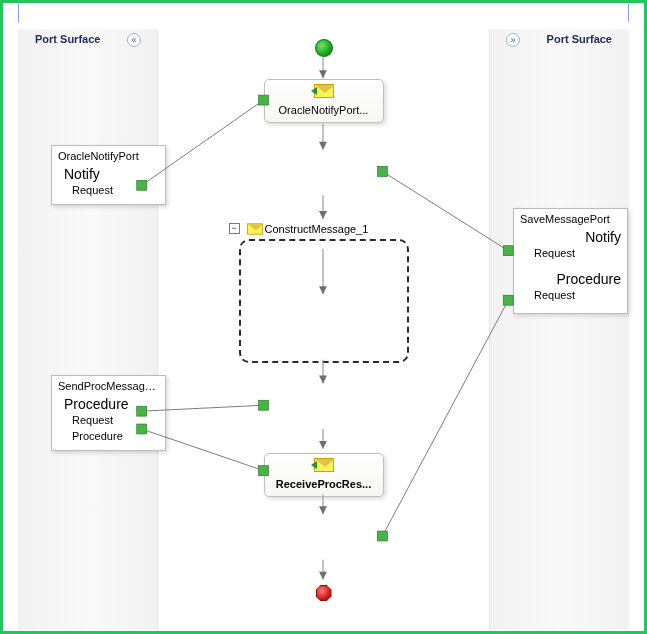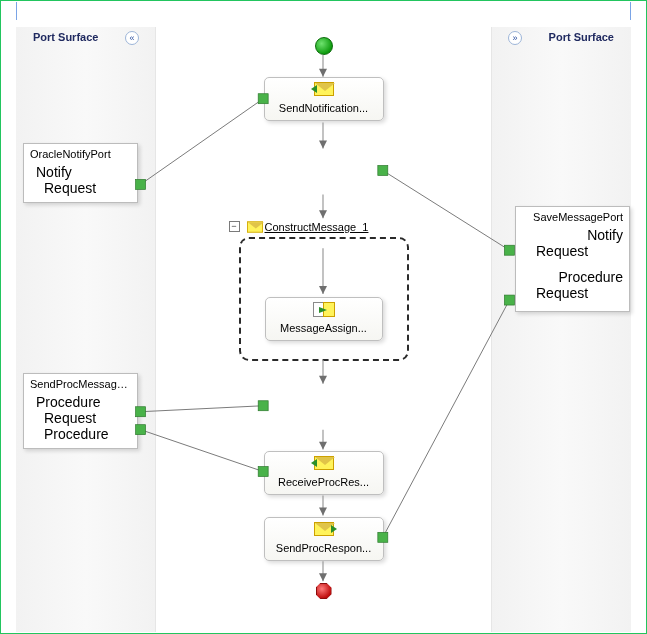--- a/index.html
+++ b/index.html
@@ -10,21 +10,21 @@
     color: #000;
     background: #fff;
     width: 647px;
     height: 634px;
     position: relative;
     overflow: hidden;
   }
   .diagram-frame {
     position: absolute;
     inset: 0;
-    border: 1px solid #22c55e;
+    border: 3px solid #22c55e;
   }
   .header-bar {
     position: absolute;
     top: 1px;
     left: 15px;
     right: 15px;
     height: 18px;
     border-left: 1px solid #7aa4e6;
     border-right: 1px solid #7aa4e6;
   }
@@ -59,36 +59,37 @@
   .chevron.right { right: 124px; }
 
   
   .port-box {
     position: absolute;
     width: 115px;
     background: #fff;
     border: 1px solid #bcbcbc;
     box-shadow: 2px 2px 4px rgba(0,0,0,0.15);
     padding: 4px 6px 6px 6px;
+    margin-left: 26px;
   }
   .port-box .port-title {
     font-size: 11px;
     color: #000;
     margin-bottom: 4px;
     white-space: nowrap;
     overflow: hidden;
     text-overflow: ellipsis;
   }
   .port-op {
     margin-left: 6px;
     font-size: 14px;
   }
   .port-msg {
     margin-left: 14px;
-    font-size: 14px;
+    font-size: 11px;
     line-height: 16px;
   }
   
   .shape {
     position: absolute;
     left: 50%;
     transform: translateX(-50%);
     width: 120px;
     background: linear-gradient(#ffffff,#f6f6f2);
     border: 1px solid #bfbfbf;
@@ -133,21 +134,20 @@
     height: 124px;
   }
   .construct-header {
     position: absolute;
     top: -18px;
     left: 6px;
     right: 6px;
     text-align: left;
     font-size: 11px;
     white-space: nowrap;
-    text-decoration: underline;
   }
   .construct-toggle {
     position: absolute;
     top: -18px; left: -12px;
     width: 11px; height: 11px;
     border: 1px solid #7a7a7a;
     background: #fff;
     font-size: 9px; line-height: 9px;
     text-align: center;
     color: #333;
@@ -241,71 +241,55 @@
   </div>
 
   <div class="port-box" style="left:22px; top:372px;">
     <div class="port-title">SendProcMessage...</div>
     <div class="port-op">Procedure</div>
     <div class="port-msg">Request</div>
     <div class="port-msg">Procedure</div>
   </div>
 
   <div class="port-box" style="right:16px; top:205px; padding-bottom:10px;">
-    <div class="port-title" style="text-align:right">SaveMessagePort</div>
+    <div class="port-title" style="text-align:left">SaveMessagePort</div>
     <div class="port-op" style="text-align:right">Notify</div>
     <div class="port-msg" style="text-align:left">Request</div>
     <div style="height:10px"></div>
     <div class="port-op" style="text-align:right">Procedure</div>
     <div class="port-msg" style="text-align:left">Request</div>
   </div>
 
   <div class="start-circle" style="top:36px;"></div>
 
   <div class="shape" style="top:76px;">
     <div class="shape-icon">
         <div class="env left-arrow"></div>
       </div>
-    <div class="shape-label">SendNotification...</div>
+    <div class="shape-label">OracleNotifyPort...</div>
   </div>
 
 
   <div class="construct" style="top:236px;">
     <div class="construct-toggle">−</div>
     <div class="construct-icon">
       <div class="env" style="transform:scale(0.8)"></div>
     </div>
     <div class="construct-header" style="left:24px">ConstructMessage_1</div>
 
-    <div class="shape" style="top:58px; width:118px;">
-      <div class="shape-icon">
-        <div class="assign-icon">
-            <div class="doc left"></div>
-            <div class="doc right"></div>
-            <div class="arr"></div>
-          </div>
-      </div>
-      <div class="shape-label">MessageAssign...</div>
-    </div>
-  </div>
-
-
-  <div class="shape" style="top:450px;">
+  </div>
+
+
+  <div class="shape" style="top:450px;font-weight:bold;">
     <div class="shape-icon">
         <div class="env left-arrow"></div>
       </div>
     <div class="shape-label">ReceiveProcRes...</div>
   </div>
 
-  <div class="shape" style="top:516px;">
-    <div class="shape-icon">
-        <div class="env right-arrow"></div>
-      </div>
-    <div class="shape-label">SendProcRespon...</div>
-  </div>
 
   <div class="end-octagon" style="top:582px;"></div>
 
   <svg class="connectors" viewBox="0 0 647 634">
 
     <g class="vlink">
       <line x1="323" y1="54" x2="323" y2="76"></line>
       <line x1="323" y1="122" x2="323" y2="148"></line>
       <line x1="323" y1="194" x2="323" y2="218"></line>
       <line x1="323" y1="248" x2="323" y2="294"></line>

